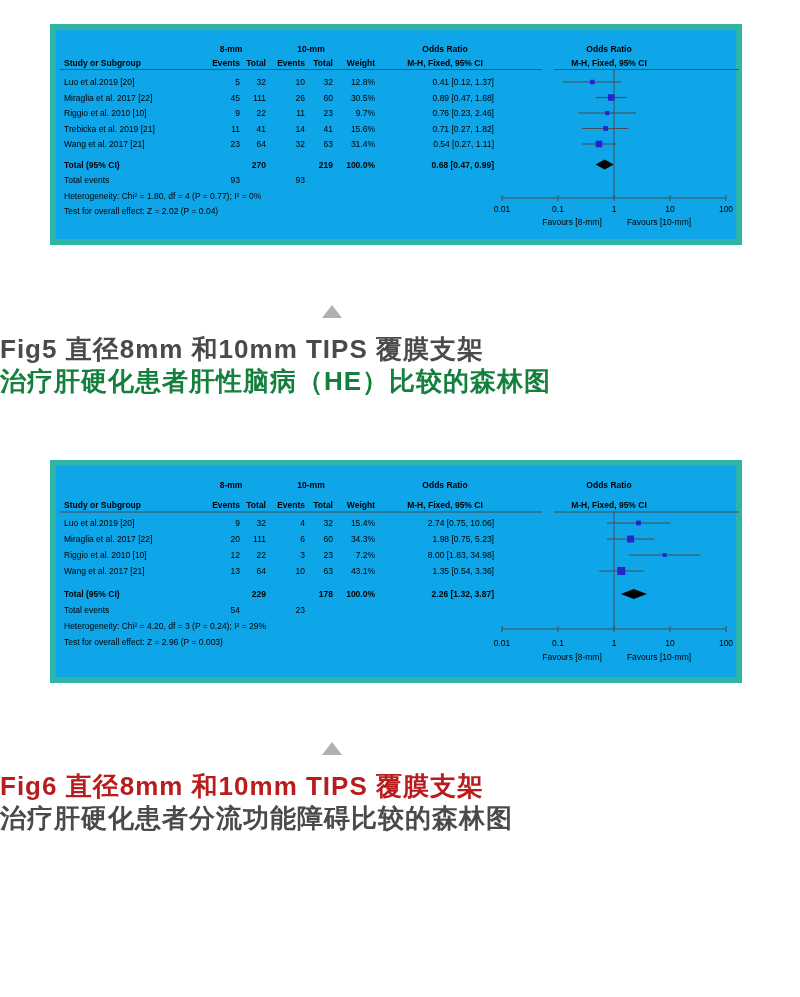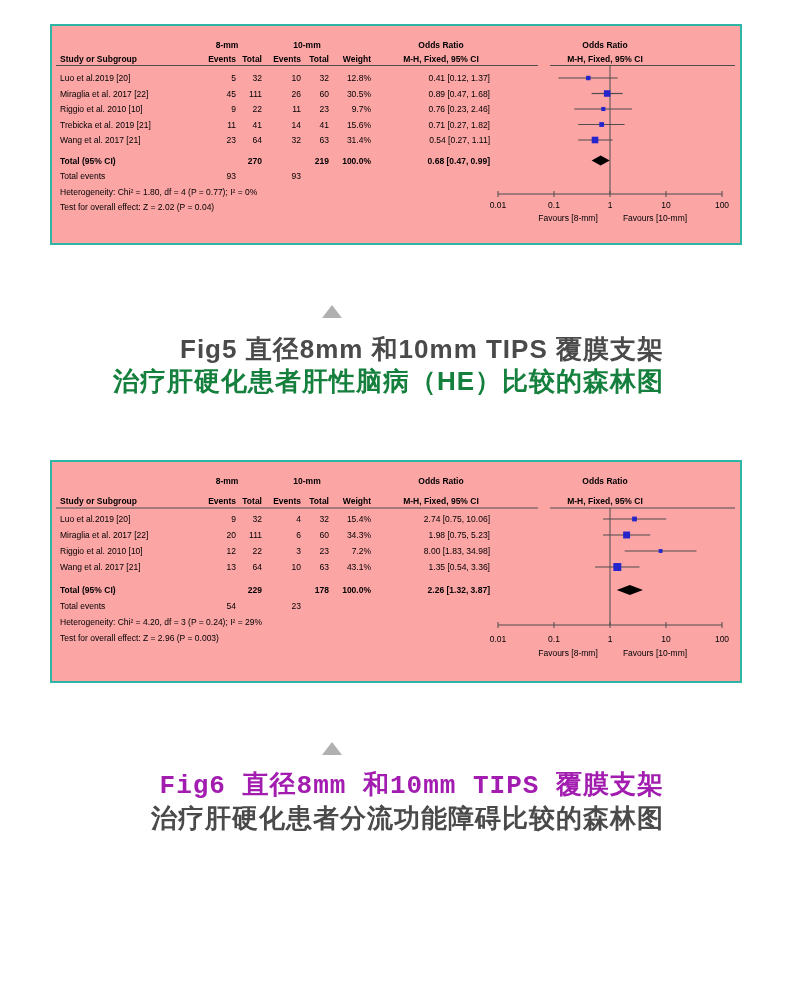--- a/index.html
+++ b/index.html
@@ -1,21 +1,21 @@
 <!DOCTYPE html>
 <html><head>
 <meta charset="utf-8">
 <style>
   html,body{margin:0;padding:0;background:#fff;}
   body{width:800px;height:997px;position:relative;font-family:"Liberation Sans",sans-serif;overflow:hidden;}
-  .forest-box{position:absolute;left:50px;width:692px;background:#fca5a5;border:2px solid #0f766e;box-sizing:border-box;}
+  .forest-box{position:absolute;left:50px;width:692px;background:#0ea5e9;border:6px solid #0f766e;box-sizing:border-box;}
   #box1{top:24px;height:221px;}
   #box2{top:460px;height:223px;}
   .forest-box svg{display:block;}
-  .caption{position:absolute;left:0;width:664px;text-align:right;}
+  .caption{position:absolute;left:0;width:664px;text-align:left;}
   #cap1{top:305px;}
   #cap2{top:742px;}
   .tri{width:0;height:0;border-left:10px solid transparent;border-right:10px solid transparent;
        border-bottom:13px solid #b0b0b0;margin:0 auto 15px auto;}
   .cap-line{font-size:26px;font-weight:bold;color:#4a4a4a;line-height:32px;letter-spacing:1px;}
 </style>
 </head>
 <body>
 
 <div class="page">
@@ -216,17 +216,17 @@
         <text x="614" y="180" text-anchor="middle" font-size="8.5" font-weight="normal" font-family="Liberation Sans, sans-serif" fill="#000000">10</text>
         <line x1="670" y1="160" x2="670" y2="166" stroke="#4d4d4d" stroke-width="1"></line>
         <text x="670" y="180" text-anchor="middle" font-size="8.5" font-weight="normal" font-family="Liberation Sans, sans-serif" fill="#000000">100</text>
         <text x="516" y="194" text-anchor="middle" font-size="8.5" font-weight="normal" font-family="Liberation Sans, sans-serif" fill="#000000">Favours [8-mm]</text>
         <text x="603" y="194" text-anchor="middle" font-size="8.5" font-weight="normal" font-family="Liberation Sans, sans-serif" fill="#000000">Favours [10-mm]</text>
       </svg>
   </div>
 
   <div class="caption" id="cap2">
     <div class="tri" style="border-bottom-color: rgb(176, 176, 176);"></div>
-    <div class="cap-line" style="color: #a21caf; font-family: Liberation Mono, monospace;">Fig6 直径8mm 和10mm TIPS 覆膜支架</div>
-    <div class="cap-line" style="color: rgb(74, 74, 74); padding-left: 27px;">治疗肝硬化患者分流功能障碍比较的森林图</div>
+    <div class="cap-line" style="color: #b91c1c;">Fig6 直径8mm 和10mm TIPS 覆膜支架</div>
+    <div class="cap-line" style="color: rgb(74, 74, 74);">治疗肝硬化患者分流功能障碍比较的森林图</div>
   </div>
 
 </div>
 
 </body></html>

